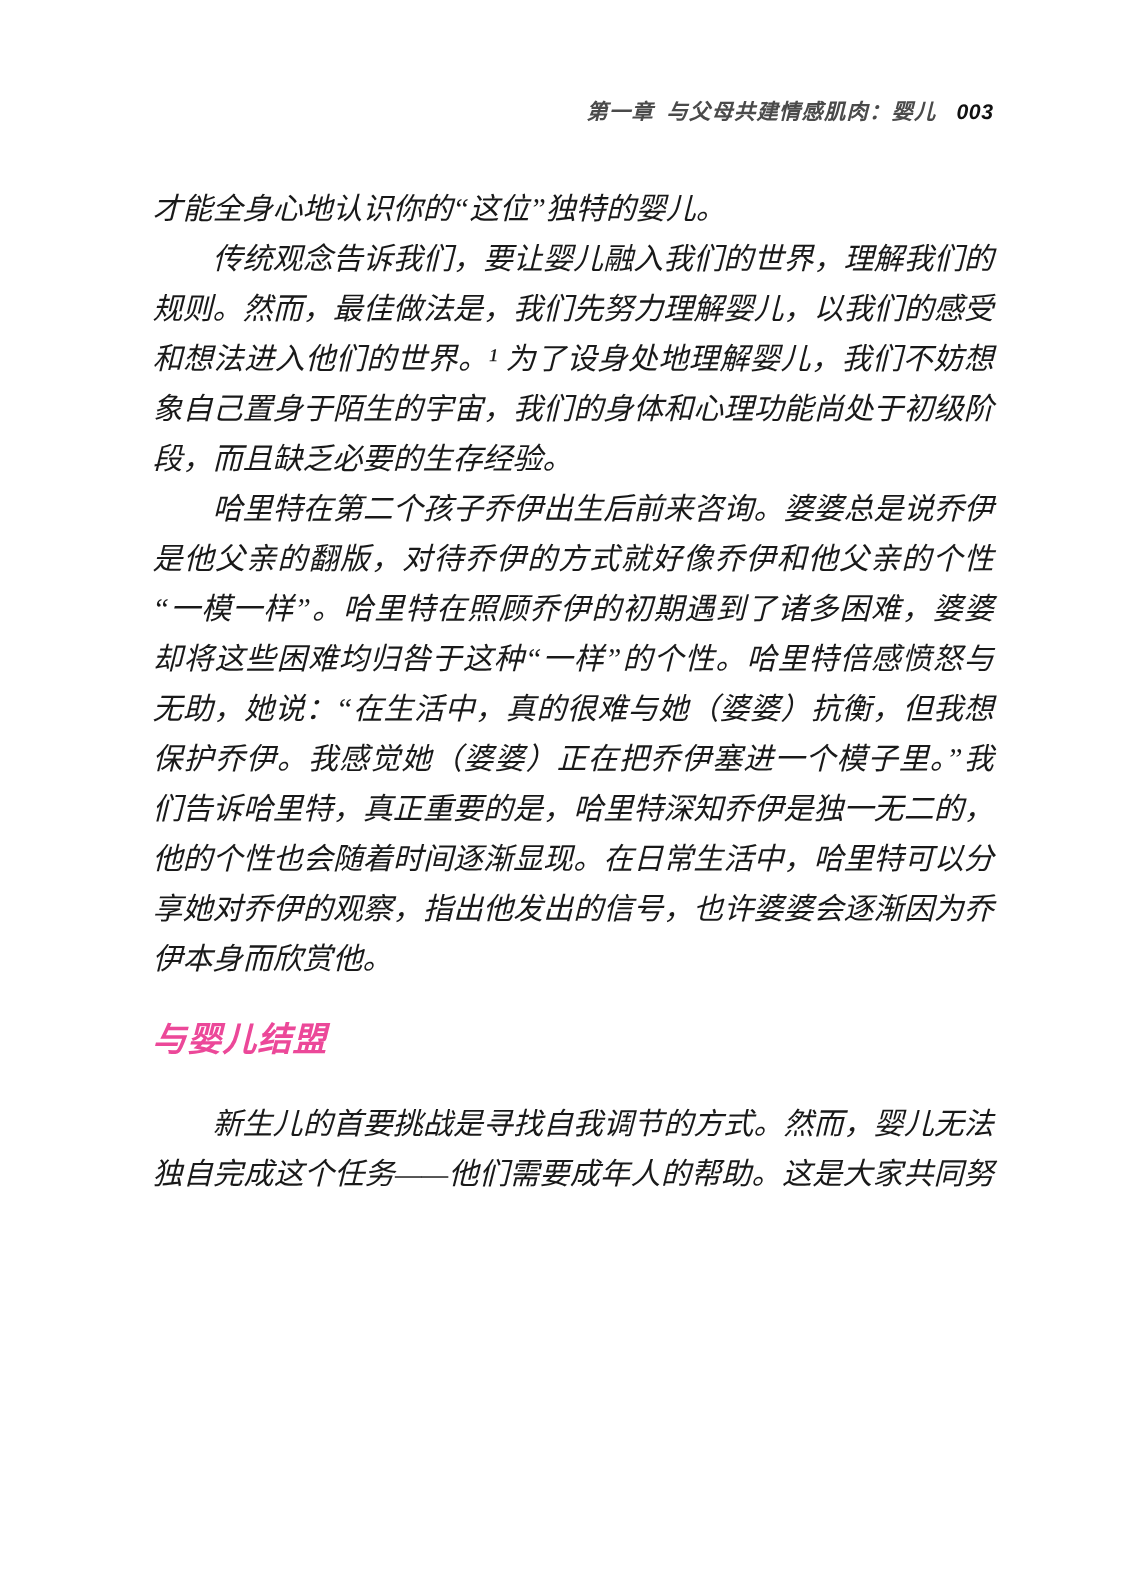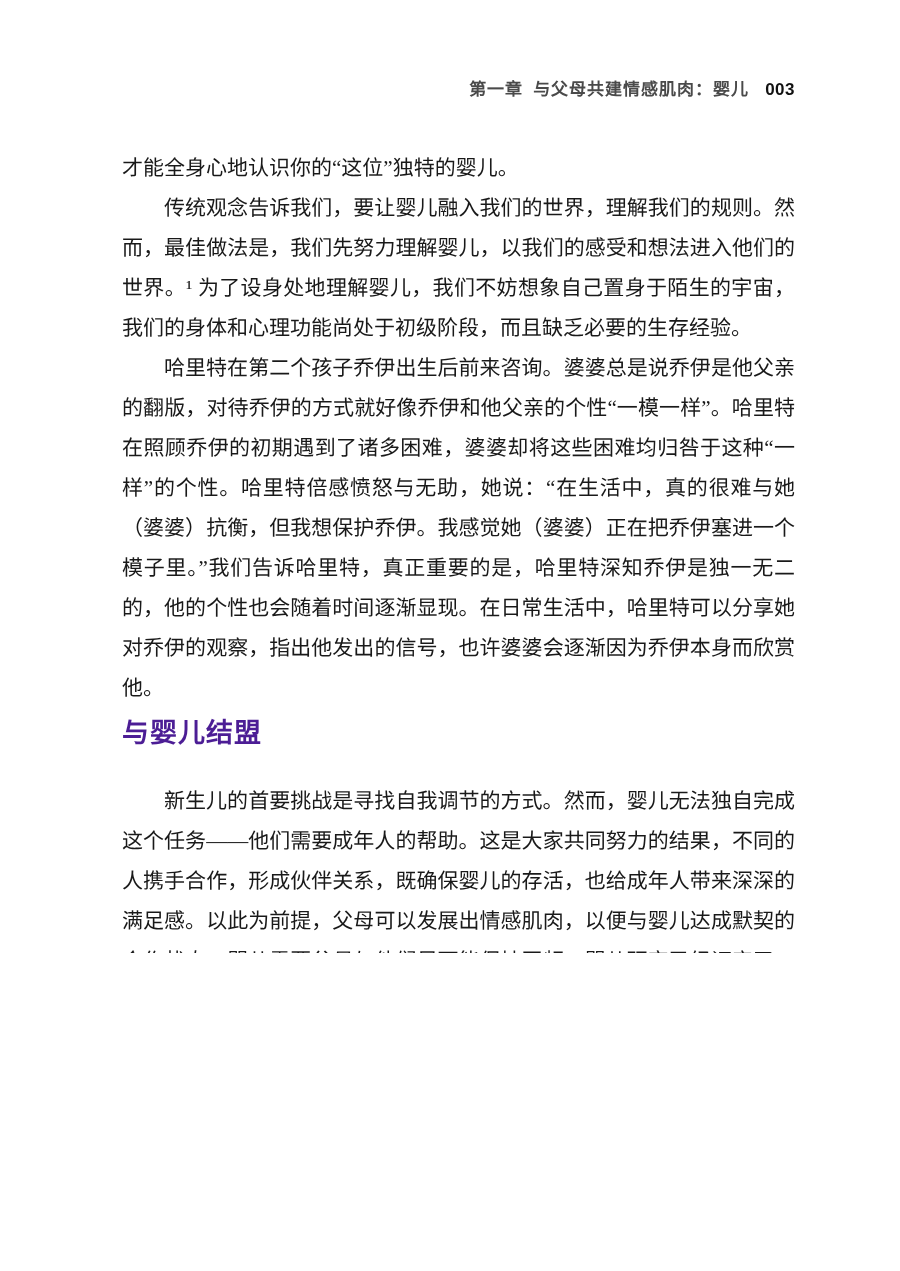--- a/index.html
+++ b/index.html
@@ -7,20 +7,21 @@
     padding: 0;
     background: #ffffff;
   }
   .page {
     position: relative;
     width: 900px;
     height: 953px;
     background: #ffffff;
     overflow: hidden;
     font-family: "Liberation Serif", "DejaVu Serif", serif;
+    font-style: italic;
   }
   
   .running-header {
     position: absolute;
     top: 79px;
     right: 105px;
     font-family: "Liberation Sans", "DejaVu Sans", sans-serif;
     font-weight: bold;
     font-size: 17px;
     line-height: 21px;
@@ -38,40 +39,40 @@
   }
   
   .content {
     position: absolute;
     left: 122px;
     width: 673px;
     top: 148px;
   }
   .content p {
     margin: 0;
-    font-size: 21px;
+    font-size: 24px;
     line-height: 40px;
     text-align: justify;
     text-justify: inter-ideograph;
     color: #191919;
     text-indent: 2em;
   }
   .content p.no-indent {
     text-indent: 0;
   }
   .content p.gap-above {
     margin-top: 31px;
   }
   .section-heading {
-    margin: 9px 0 1px 0;
+    margin: 28px 0 1px 0;
     font-family: "Liberation Sans", "DejaVu Sans", sans-serif;
     font-weight: bold;
     font-size: 27px;
     line-height: 33px;
-    color: #4c1d95;
+    color: #ec4899;
     letter-spacing: 1px;
   }
 </style>
 </head>
 <body>
 
 <div class="page">
 
   <div class="running-header">
     <span class="chapter-label">第一章</span><span>与父母共建情感肌肉：婴儿</span><span class="page-num">003</span>

